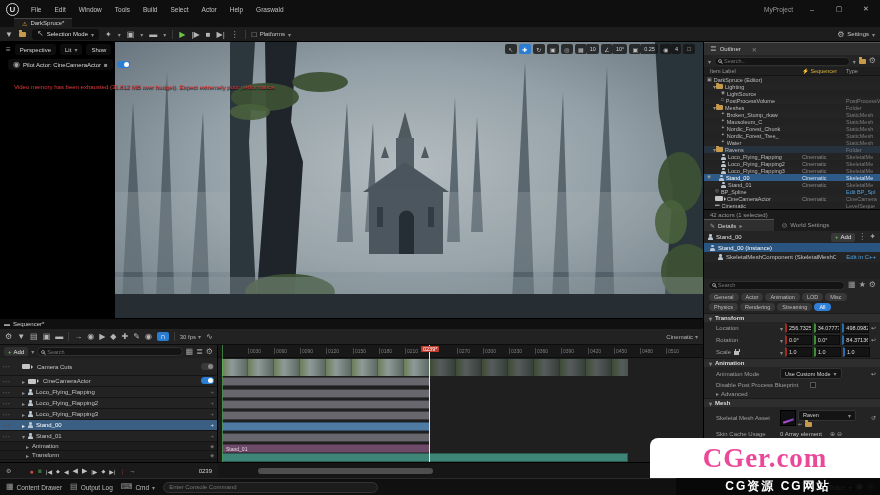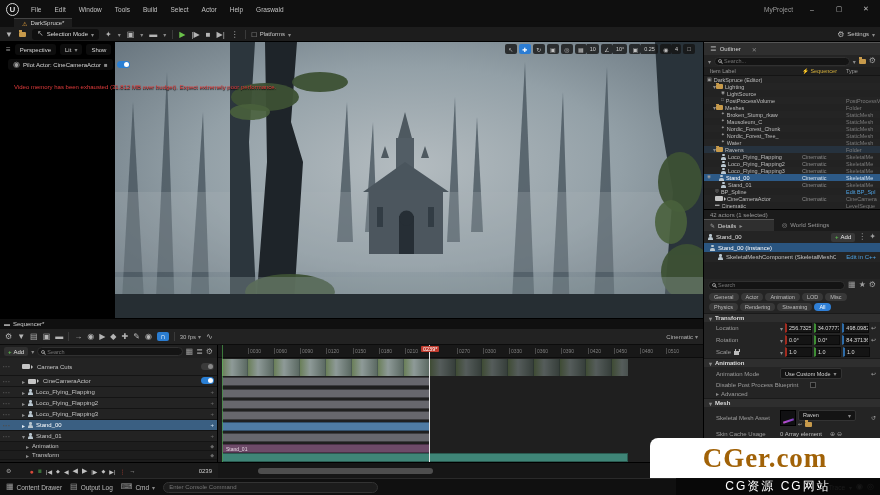--- a/index.html
+++ b/index.html
@@ -132,24 +132,24 @@
 #statusbar{left:0;top:478px;width:880px;height:17px;background:#101010;border-top:1px solid #2a2a2a;
   gap:8px;padding:0 6px;font-size:6.5px;color:#bdbdbd}
 #console{width:215px;height:11px;background:#1c1c1c;border:1px solid #333;border-radius:6px;
   display:flex;align-items:center;padding:0 5px}
 #console input{background:transparent;border:none;outline:none;color:#777;font-size:6px;width:100%}
 #trace{margin-left:auto;gap:4px}
 
 #watermark{left:650px;top:438px;width:230px;height:57px;z-index:50}
 #wmbox{position:absolute;left:0;top:0;width:230px;height:40px;background:#fff;border-radius:8px 0 0 0;
   display:flex;align-items:center;justify-content:center}
-#wmtext{font-family:"Liberation Serif",serif;font-size:27px;color:#a16207;font-weight:bold;letter-spacing:1px}
+#wmtext{font-family:"Liberation Serif",serif;font-size:27px;color:#ec4899;font-weight:bold;letter-spacing:1px}
 #wmstrip{position:absolute;left:26px;top:40px;width:204px;height:17px;background:rgba(8,8,8,.9);
   display:flex;align-items:center;justify-content:center}
-#wmstrip span{color:#fff;font-size:12px;letter-spacing:2px;font-weight:normal}
+#wmstrip span{color:#fff;font-size:12px;letter-spacing:2px;font-weight:bold}
 </style>
 </head>
 <body>
 
 <div id="app">
 
   <div id="menubar" class="abs fx">
     <div id="logo">U</div>
     <span class="menu-item">File</span>
     <span class="menu-item">Edit</span>

